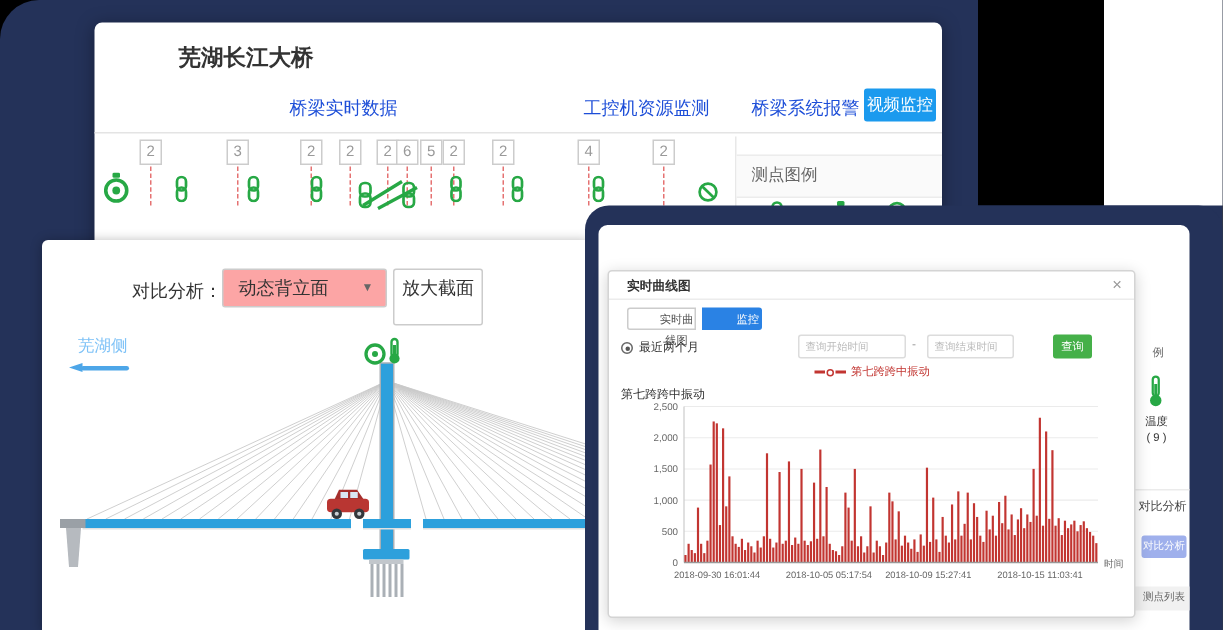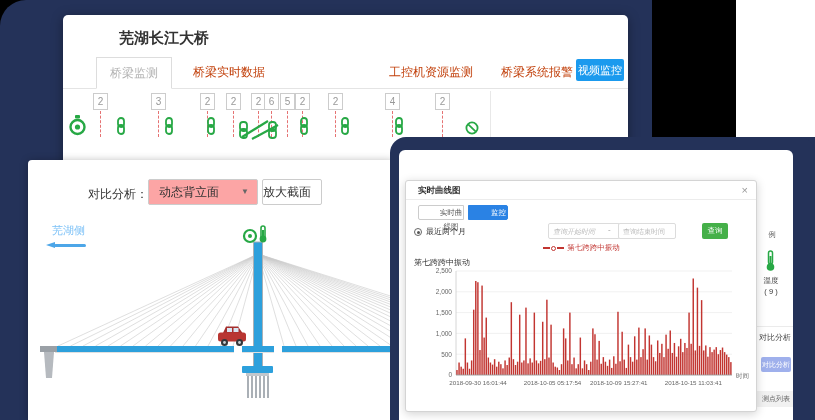--- a/index.html
+++ b/index.html
@@ -7,21 +7,21 @@
   .abs{position:absolute;}
   #bg{position:absolute;inset:0;background:#243259;border-radius:26px 0 0 0;}
   #tr-black{position:absolute;left:652px;top:0;width:84px;height:137px;background:#000;}
   #tr-white{position:absolute;left:736px;top:0;width:79px;height:137px;background:#fff;}
 
   
   #winA{position:absolute;left:63px;top:15px;width:565px;height:405px;background:#fff;
     border-radius:5px 5px 0 0;box-shadow:0 2px 12px rgba(0,0,0,.35);}
   #winA .title{position:absolute;left:30px;top:14px;font-size:15px;font-weight:600;color:#333;margin-left:26px;}
   #tabrow{position:absolute;left:0;top:42px;width:100%;height:31px;border-bottom:1px solid #e4e4e4;}
-  .tab{position:absolute;top:0;height:31px;line-height:31px;font-size:12px;color:#c2410c;cursor:pointer;}
+  .tab{position:absolute;top:0;height:31px;line-height:31px;font-size:12px;color:#1d4ed8;cursor:pointer;}
   .tab.active{left:33px;width:76px;text-align:center;color:#b3b3b3;background:#fff;
     border:1px solid #ddd;border-bottom:1px solid #fff;box-sizing:border-box;height:32px;}
   #vid-btn{position:absolute;right:4px;top:44px;width:48px;height:22px;background:#1b9aee;color:#fff;
     font-size:11px;line-height:22px;text-align:center;border-radius:2px;cursor:pointer;}
   #sensor-strip{position:absolute;left:0;top:78px;width:427px;height:62px;}
   .s-badge{position:absolute;top:0;width:13px;height:15px;border:1px solid #ccc;background:#fff;
     color:#999;font-size:10px;line-height:15px;text-align:center;}
   .s-dash{position:absolute;top:18px;height:26px;width:0;border-left:1px dashed #e57272;}
   .s-icon{position:absolute;}
   #vdiv{position:absolute;left:427px;top:76px;width:0;height:66px;border-left:1px solid #e8e8e8;}
@@ -31,23 +31,23 @@
   .lp-ico{position:absolute;top:31px;}
 
   
   #winB{position:absolute;left:28px;top:160px;width:366px;height:260px;background:#fff;
     border-radius:4px 4px 0 0;box-shadow:0 1px 8px rgba(0,0,0,.3);}
   #sec-label{position:absolute;left:60px;top:26px;font-size:12px;color:#333;}
   #sec-select{position:absolute;left:120px;top:19px;width:110px;height:26px;border:1px solid #ccc;
     border-radius:2px;box-sizing:border-box;font-size:12px;color:#333;line-height:24px;
     padding-left:10px;cursor:pointer;background:#fca5a5;}
   #sec-select .car{position:absolute;right:8px;top:0;font-size:8px;color:#666;}
-  #sec-zoom{position:absolute;left:234px;top:19px;width:60px;height:26px;border:1px solid #ccc;
+  #sec-zoom{position:absolute;left:234px;top:19px;width:60px;height:38px;border:1px solid #ccc;
     border-radius:2px;box-sizing:border-box;font-size:12px;color:#333;line-height:24px;
-    cursor:pointer;background:#fff;}
+    text-align:center;cursor:pointer;background:#fff;}
   #side-label{position:absolute;left:24px;top:63px;font-size:11px;color:#7ec2f7;}
   #side-arrow{position:absolute;left:18px;top:82px;width:42px;height:7px;}
   #side-arrow .tri{position:absolute;left:0;top:0;width:0;height:0;border-top:3.5px solid transparent;
     border-bottom:3.5px solid transparent;border-right:9px solid #4da6e8;}
   #side-arrow .bar{position:absolute;left:8px;top:2px;width:32px;height:3px;background:#4da6e8;border-radius:2px;}
   #bridge-svg{position:absolute;left:0;top:60px;}
 
   
   #overlay{position:absolute;left:390px;top:137px;width:425px;height:283px;background:#243259;
     border-radius:16px 16px 0 0;}
@@ -72,21 +72,21 @@
   #m-tab1{width:46px;border:1px solid #ccc;background:#fff;color:#555;border-radius:2px 0 0 2px;}
   #m-tab2{width:40px;border:1px solid #2a82e4;background:#2a82e4;color:#fff;border-radius:0 2px 2px 0;}
   #m-radio{position:absolute;left:8px;top:47px;width:8px;height:8px;border:1px solid #666;
     border-radius:50%;box-sizing:border-box;cursor:pointer;}
   #m-radio .dot{position:absolute;left:1.5px;top:1.5px;width:3px;height:3px;border-radius:50%;background:#555;}
   #m-radio-label{position:absolute;left:20px;top:44px;font-size:8px;color:#333;line-height:14px;}
   .m-input{position:absolute;top:42px;height:16px;border:1px solid #dcdcdc;border-radius:2px;
     box-sizing:border-box;font-size:7px;color:#999;padding:0 4px;outline:none;
     font-family:"Liberation Sans","DejaVu Sans",sans-serif;}
   .m-input::placeholder{color:#bbb;}
-  #m-in1{left:142px;width:72px;font-style:italic;}
+  #m-in1{left:126px;width:72px;}
   #m-sep{position:absolute;left:202px;top:44px;font-size:8px;color:#999;}
   #m-in2{left:212px;width:58px;}
   #m-query{position:absolute;left:296px;top:42px;width:26px;height:16px;background:#45b049;color:#fff;
     font-size:7.5px;line-height:16px;text-align:center;border-radius:2px;cursor:pointer;}
   #m-legend{position:absolute;left:0;right:0;top:62px;text-align:center;font-size:7.5px;color:#c23531;}
   .lg-line{display:inline-block;width:7px;height:1.5px;background:#c23531;vertical-align:middle;margin:0 1px;}
   .lg-circle{display:inline-block;width:5px;height:5px;border:1.5px solid #c23531;border-radius:50%;
     vertical-align:middle;box-sizing:border-box;}
   #m-chart{position:absolute;left:8px;top:76px;width:336px;height:150px;}
   #m-chart .ct{font-size:8px;color:#333;}
@@ -95,21 +95,20 @@
 <body>
 
 <div id="bg"></div>
 <div id="tr-black"></div>
 <div id="tr-white"></div>
 
 <div id="winA">
   <div class="title">芜湖长江大桥</div>
 
   <div id="tabrow">
-    <div class="tab active">桥梁监测</div>
     <div class="tab" style="left:130px">桥梁实时数据</div>
     <div class="tab" style="left:438px">桥梁系统报警</div>
     <div class="tab" style="left:326px">工控机资源监测</div>
   </div>
   <div id="vid-btn">视频监控</div>
 
   <div id="sensor-strip">
       <span class="s-badge" style="left:30px">2</span>
       <span class="s-dash" style="left:37px"></span>
       <span class="s-badge" style="left:88px">3</span>
@@ -169,20 +168,36 @@
   <circle cx="9.5" cy="12" r="7" fill="none" stroke="#27a845" stroke-width="2.4"></circle>
   <circle cx="9.5" cy="12" r="2.6" fill="#27a845"></circle>
         </svg></span>
       <span class="s-icon" style="left:402px;top:28px"><svg width="14" height="14" viewBox="0 0 14 14">
   <circle cx="7" cy="7" r="5.6" fill="none" stroke="#27a845" stroke-width="1.8"></circle>
   <line x1="3.2" y1="3.4" x2="10.8" y2="10.6" stroke="#27a845" stroke-width="1.8"></line>
         </svg></span>
     </div>
 
   <div id="vdiv"></div>
+  <div id="legend-panel">
+    <div class="hd">测点图例</div>
+    <span class="lp-ico" style="left:22px"><svg width="10" height="18" viewBox="0 0 10 18">
+  <rect x="2" y="1" width="6" height="9" rx="3" fill="none" stroke="#27a845" stroke-width="1.8"></rect>
+  <rect x="2" y="8" width="6" height="9" rx="3" fill="none" stroke="#27a845" stroke-width="1.8"></rect>
+        </svg></span>
+    <span class="lp-ico" style="left:60px"><svg width="19" height="21" viewBox="0 0 19 21">
+  <rect x="7" y="0" width="5" height="3.5" rx="1" fill="#27a845"></rect>
+  <circle cx="9.5" cy="12" r="7" fill="none" stroke="#27a845" stroke-width="2.4"></circle>
+  <circle cx="9.5" cy="12" r="2.6" fill="#27a845"></circle>
+        </svg></span>
+    <span class="lp-ico" style="left:100px"><svg width="14" height="14" viewBox="0 0 14 14">
+  <circle cx="7" cy="7" r="5.6" fill="none" stroke="#27a845" stroke-width="1.8"></circle>
+  <line x1="3.2" y1="3.4" x2="10.8" y2="10.6" stroke="#27a845" stroke-width="1.8"></line>
+        </svg></span>
+  </div>
 </div>
 
 <div id="winB">
   <span id="sec-label">对比分析：</span>
   <div id="sec-select">
     <span>动态背立面</span>
     <span class="car">▼</span>
   </div>
   <div id="sec-zoom">放大截面</div>
 

